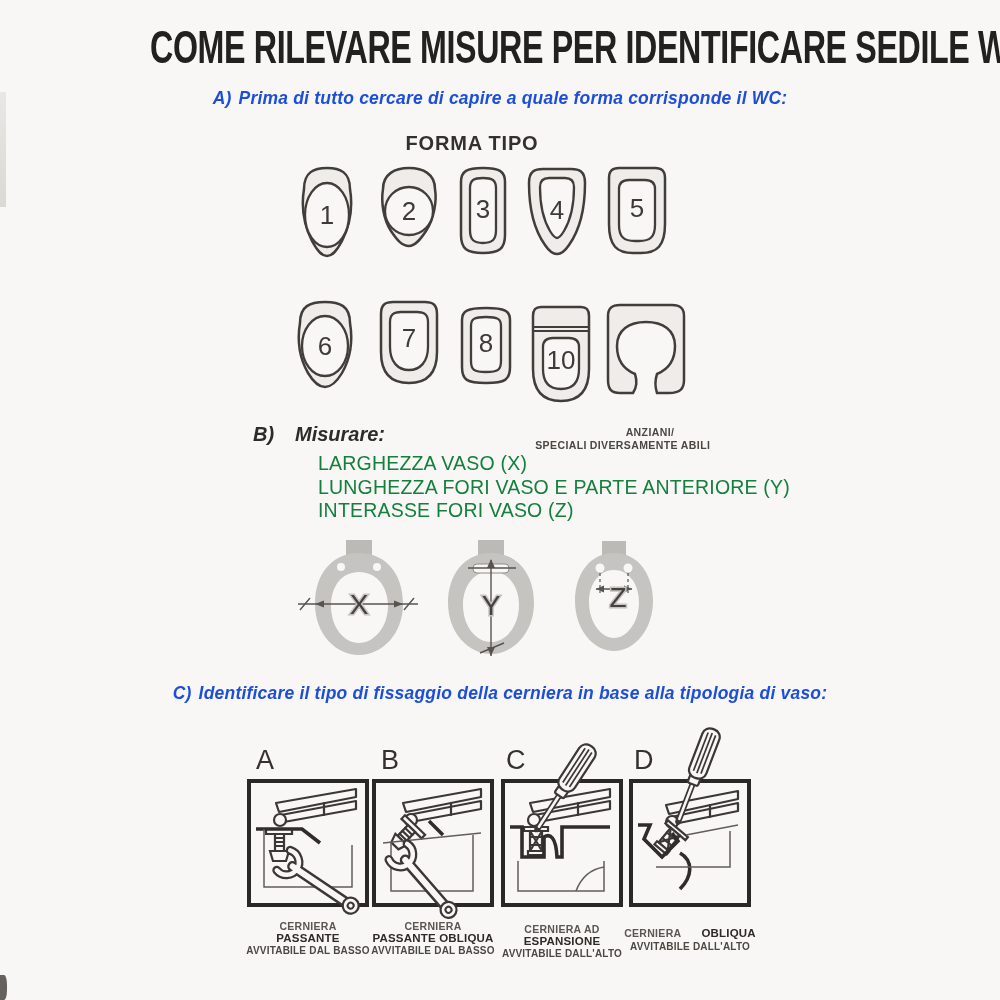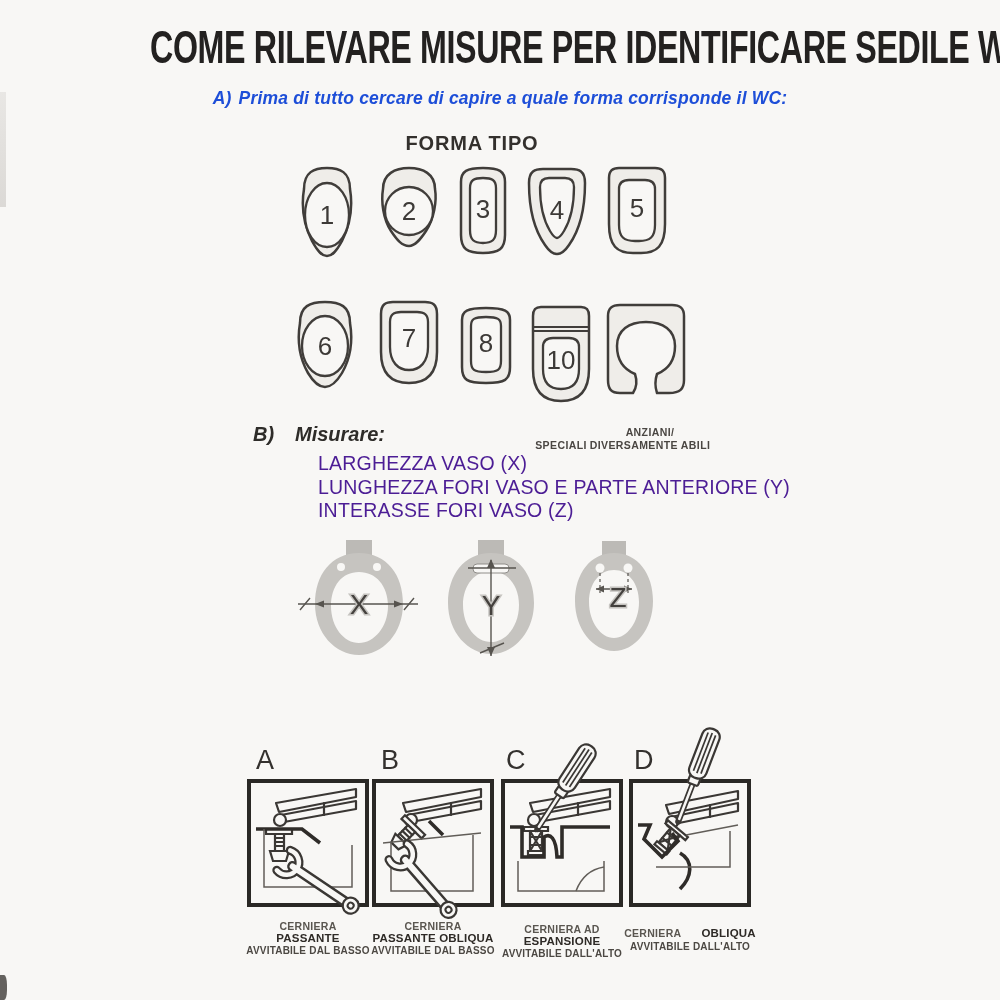--- a/index.html
+++ b/index.html
@@ -23,21 +23,21 @@
   .seat-inner{fill:#f8f7f5;stroke:#403d3a;stroke-width:2.3;stroke-linejoin:round;}
   .shape-num{font-family:"Liberation Sans",sans-serif;font-size:26px;font-weight:400;
              fill:#3d3a37;text-anchor:middle;}
   .cap{position:absolute;text-align:center;font-size:10.5px;font-weight:bold;
        color:#4a4642;letter-spacing:.4px;line-height:1.22;margin-top:24px;}
   .cap-speciali{top:415px;left:521px;width:80px;}
   .cap-anziani{top:402px;left:584px;width:132px;}
   
   .blabel{position:absolute;top:423px;left:253px;font-style:italic;font-weight:bold;font-size:20px;}
   .bhead{position:absolute;top:423px;left:295px;font-style:italic;font-weight:bold;font-size:20px;}
-  .measures{position:absolute;top:452px;left:318px;font-size:19.5px;color:#4c1d95;
+  .measures{position:absolute;top:452px;left:318px;font-size:19.5px;color:#15803d;
             letter-spacing:.2px;line-height:23.5px;}
   
   .xyz{position:absolute;top:537px;left:294px;display:flex;gap:12px;align-items:flex-start;}
   .ring{fill:#c6c4c0;}
   .tab{fill:#bcbab6;}
   .dim{stroke:#57544f;stroke-width:1.4;fill:none;}
   .dimdash{stroke:#57544f;stroke-width:1.2;fill:none;stroke-dasharray:3,3;}
   .dimarrow{fill:#57544f;}
   .dimletter{font-family:"Liberation Sans",sans-serif;font-size:28px;font-weight:400;
              fill:#44413e;text-anchor:middle;paint-order:stroke;stroke:#c6c4c0;stroke-width:3px;}
@@ -178,20 +178,23 @@
       <circle cx="38" cy="31" r="4.5" fill="#f8f7f5"></circle>
       <circle cx="66" cy="31" r="4.5" fill="#f8f7f5"></circle>
       <path class="dimdash" d="M38,36 V56 M66,36 V56"></path>
       <path class="dim" d="M34,52 H70"></path>
       <polygon class="dimarrow" points="34,52 42,48.5 42,55.5"></polygon>
       <polygon class="dimarrow" points="70,52 62,48.5 62,55.5"></polygon>
       <text class="dimletter" x="56" y="70">Z</text>
     </svg>
   </div>
 
+  <div class="intro-line line-c">
+    <span class="lbl">C)</span><span>Identificare il tipo di fissaggio della cerniera in base alla tipologia di vaso:</span>
+  </div>
 
   <svg class="hsvg hsvg-a" width="130" height="196" viewBox="0 0 130 196">
     <text class="hletter" x="12" y="44">A</text>
     <rect class="box" x="5" y="56" width="118" height="124"></rect>
     <path class="ol" d="M32,78 L112,64 L112,72 L35,87 Z"></path>
     <path class="ol" d="M37,90 L112,76 L112,84 L40,97 Z"></path>
     <line class="ol" x1="80" y1="78" x2="80" y2="90"></line>
     <circle class="fillp" cx="36" cy="95" r="6"></circle>
     <path class="fillp" d="M22,104 h26 v5 h-26 z"></path>
     <path class="fillp" d="M31,109 h9 v17 h-9 z"></path>

